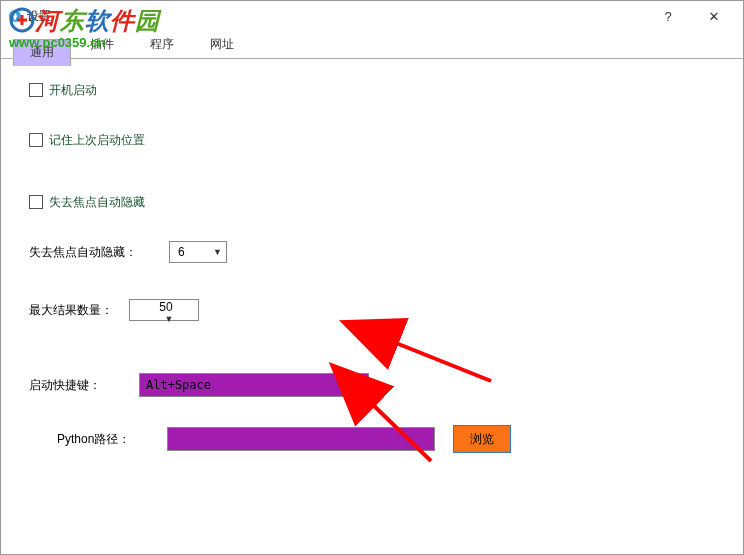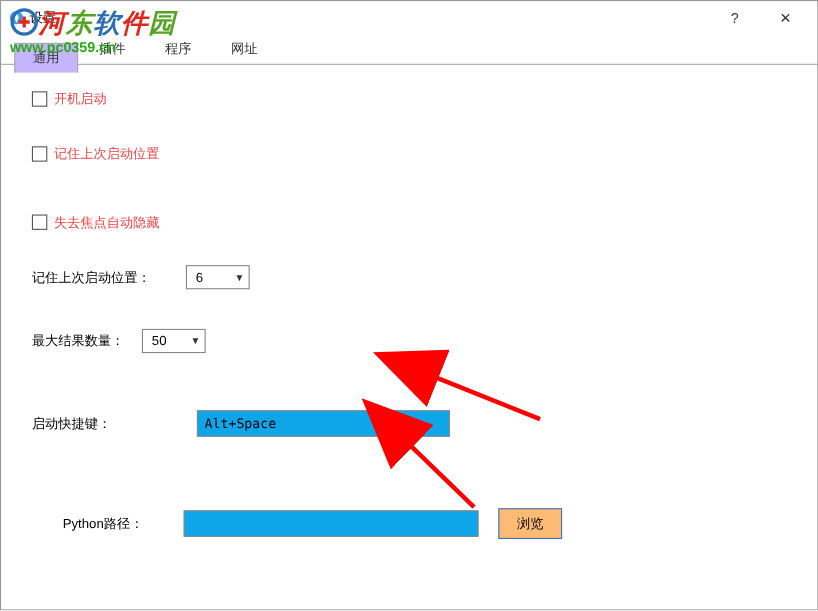--- a/index.html
+++ b/index.html
@@ -9,31 +9,31 @@
 .title-icon { width: 16px; height: 16px; margin-right: 4px; display:inline-flex; align-items:center; justify-content:center;}
 .title-text { font-size: 12px; flex: 1; color: #000; }
 .title-btns { display: flex; gap: 0; }
 .title-btn { width: 46px; height: 28px; display: flex; align-items: center; justify-content: center; font-size: 13px; color:#333; cursor: pointer; }
 .tabs { display: flex; height: 28px; border-bottom: 1px solid #aaa; padding-left: 12px; }
 .tab { padding: 4px 16px; font-size: 12px; color: #333; cursor: pointer; border: 1px solid transparent; border-bottom: none; margin-right: 2px; }
 .tab.active { border-color: #aaa; background: #c4b5fd; position: relative; top: 8px; }
 .content { padding: 20px 16px 16px 28px; position: relative; }
 .row { display: flex; align-items: center; margin-bottom: 28px; min-height: 22px; }
 .checkbox { width: 14px; height: 14px; border: 1px solid #555; margin-right: 6px; cursor: pointer; background:#fff; }
-.chk-label { font-size: 12px; color: #ef4444; }
+.chk-label { font-size: 12px; color: #14532d; }
 .warn { font-size: 12px; color: #ff0033; margin-left: 28px; }
 .lbl { font-size: 12px; color: #000; width: 110px; }
 .select { display: inline-flex; align-items: center; justify-content: space-between; border: 1px solid #888; height: 22px; padding: 0 4px 0 8px; font-size: 12px; cursor: pointer; background:#fff; }
 .select .caret { margin-left: 6px; font-size: 9px; color:#333; }
 .sel-sm { width: 58px; }
-.sel-md { width: 58px; }
-.input { border: 1px solid #888; height: 24px; padding: 2px 6px; font-family: "SimSun", monospace; font-size: 12px; background:#0ea5e9; }
+.sel-md { width: 70px; flex-direction: column; }
+.input { border: 1px solid #888; height: 24px; padding: 2px 6px; font-family: "SimSun", monospace; font-size: 12px; background:#a21caf; }
 .input-hk { width: 230px; }
 .input-path { width: 268px; }
-.btn-browse { width: 58px; height: 28px; border: 1px solid #3a75c4; background: #fdba74; color: #000; font-size: 12px; margin-left: 18px; cursor: pointer; }
+.btn-browse { width: 58px; height: 28px; border: 1px solid #3a75c4; background: #f97316; color: #000; font-size: 12px; margin-left: 18px; cursor: pointer; }
 .watermark { position: absolute; top: 4px; left: 8px; pointer-events: none; z-index: 50; }
 .watermark-txt1 { font-size: 24px; font-weight: bold; font-style: italic; letter-spacing: 1px; }
 .watermark-txt1 .c1{color:#e1271c;} .watermark-txt1 .c2{color:#55a522;} .watermark-txt1 .c3{color:#2a6fb5;}
 .watermark-txt2 { font-size: 13px; font-weight: bold; color: #2aa815; margin-top: -2px; }
 .arrows { position:absolute; top:0; left:0; pointer-events:none; z-index:40; }
 </style>
 </head>
 <body>
 
 <div class="window">
@@ -80,36 +80,36 @@
       <div class="checkbox"></div>
       <span class="chk-label">记住上次启动位置</span>
     </div>
 
     <div class="row">
       <div class="checkbox"></div>
       <span class="chk-label">失去焦点自动隐藏</span>
     </div>
 
     <div class="row" style="margin-bottom:36px;">
-      <span class="lbl">记住上次启动位置：</span>
+      <span class="lbl">失去焦点自动隐藏：</span>
       <div class="select sel-sm" style="margin-left:30px;">
         <span>6</span>
         <span class="caret">▼</span>
       </div>
     </div>
 
     <div class="row" style="margin-bottom:52px;">
       <span class="lbl" style="width:90px;">最大结果数量：</span>
       <div class="select sel-md" style="margin-left:10px;">
         <span>50</span>
         <span class="caret">▼</span>
       </div>
     </div>
 
-    <div class="row" style="margin-bottom:65px;gap:40px;">
+    <div class="row" style="margin-bottom:28px;">
       <span class="lbl" style="width:90px;">启动快捷键：</span>
       <input class="input input-hk" style="margin-left: 20px;" value="Alt+Space">
     </div>
 
     <div class="row">
       <span class="lbl" style="width:90px;margin-left:28px;">Python路径：</span>
       <input class="input input-path" style="margin-left: 20px;" value="">
       <button class="btn-browse">浏览</button>
     </div>
 

